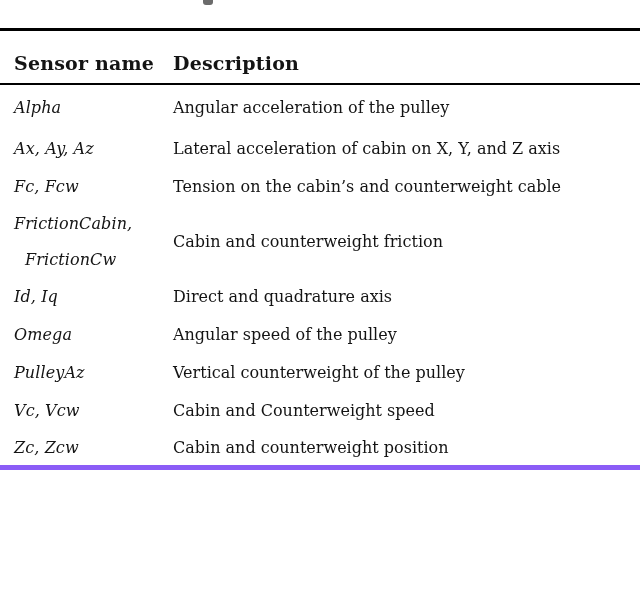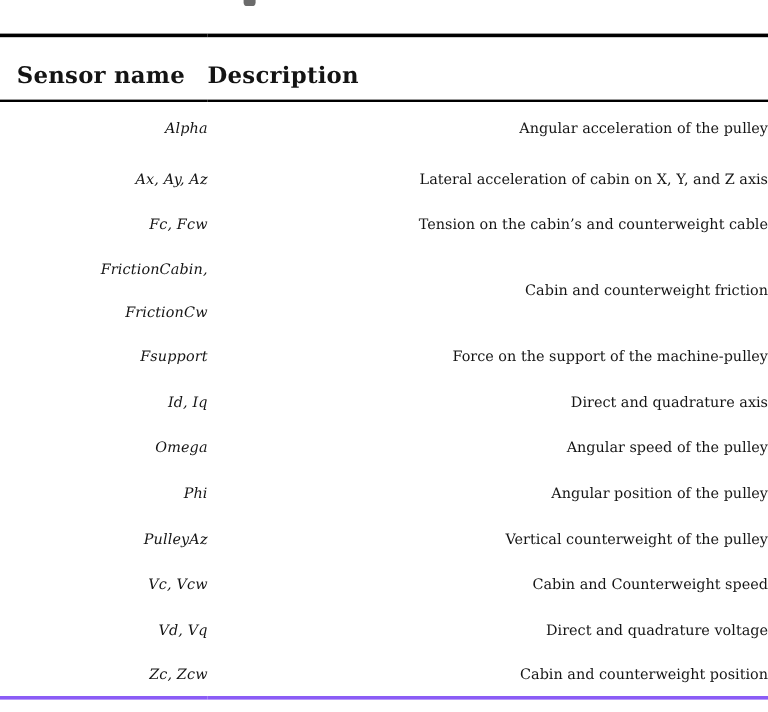--- a/index.html
+++ b/index.html
@@ -23,47 +23,46 @@
     width: 10px;
     height: 5px;
     background: #6b6b6b;
     border-radius: 0 0 3px 3px;
   }
   table.sensor-table {
     border-collapse: collapse;
     width: 640px;
     margin-top: 28px;
     border-top: 3px solid #000000;
-    border-bottom: 3px solid #8b5cf6;
+    border-bottom: 5px solid #8b5cf6;
     table-layout: fixed;
   }
   thead tr {
     height: 54px;
     border-bottom: 2px solid #000000;
   }
   th {
     font-weight: bold;
     font-size: 19px;
     text-align: left;
     vertical-align: bottom;
     padding: 0 0 9px 0;
     letter-spacing: 0.2px;
   }
   th.col-sensor {
     width: 173px;
     padding-left: 14px;
     box-sizing: border-box;
   }
   td {
-    font-size: 12px;
+    font-size: 16px;
     vertical-align: middle;
     padding: 0;
     white-space: nowrap;
     overflow: visible;
-    text-align: right;
   }
   td.sensor-cell {
     font-style: italic;
     padding-left: 14px;
     box-sizing: border-box;
     letter-spacing: 0.1px;
   }
   tbody tr {
     height: 38px;
   }
@@ -104,45 +103,33 @@
     </tr>
     <tr>
       <td class="sensor-cell">Fc, Fcw</td>
       <td class="desc-cell">Tension on the cabin’s and counterweight cable</td>
     </tr>
     <tr class="double-row">
       <td class="sensor-cell"><span>FrictionCabin,</span><span class="sensor-line2">FrictionCw</span></td>
       <td class="desc-cell">Cabin and counterweight friction</td>
     </tr>
     <tr>
-      <td class="sensor-cell">Fsupport</td>
-      <td class="desc-cell">Force on the support of the machine-pulley</td>
-    </tr>
-    <tr>
       <td class="sensor-cell">Id, Iq</td>
       <td class="desc-cell">Direct and quadrature axis</td>
     </tr>
     <tr>
       <td class="sensor-cell">Omega</td>
       <td class="desc-cell">Angular speed of the pulley</td>
-    </tr>
-    <tr>
-      <td class="sensor-cell">Phi</td>
-      <td class="desc-cell">Angular position of the pulley</td>
     </tr>
     <tr>
       <td class="sensor-cell">PulleyAz</td>
       <td class="desc-cell">Vertical counterweight of the pulley</td>
     </tr>
     <tr>
       <td class="sensor-cell">Vc, Vcw</td>
       <td class="desc-cell">Cabin and Counterweight speed</td>
     </tr>
     <tr>
-      <td class="sensor-cell">Vd, Vq</td>
-      <td class="desc-cell">Direct and quadrature voltage</td>
-    </tr>
-    <tr>
       <td class="sensor-cell">Zc, Zcw</td>
       <td class="desc-cell">Cabin and counterweight position</td>
     </tr>
   </tbody>
 </table>
 
 </body></html>

